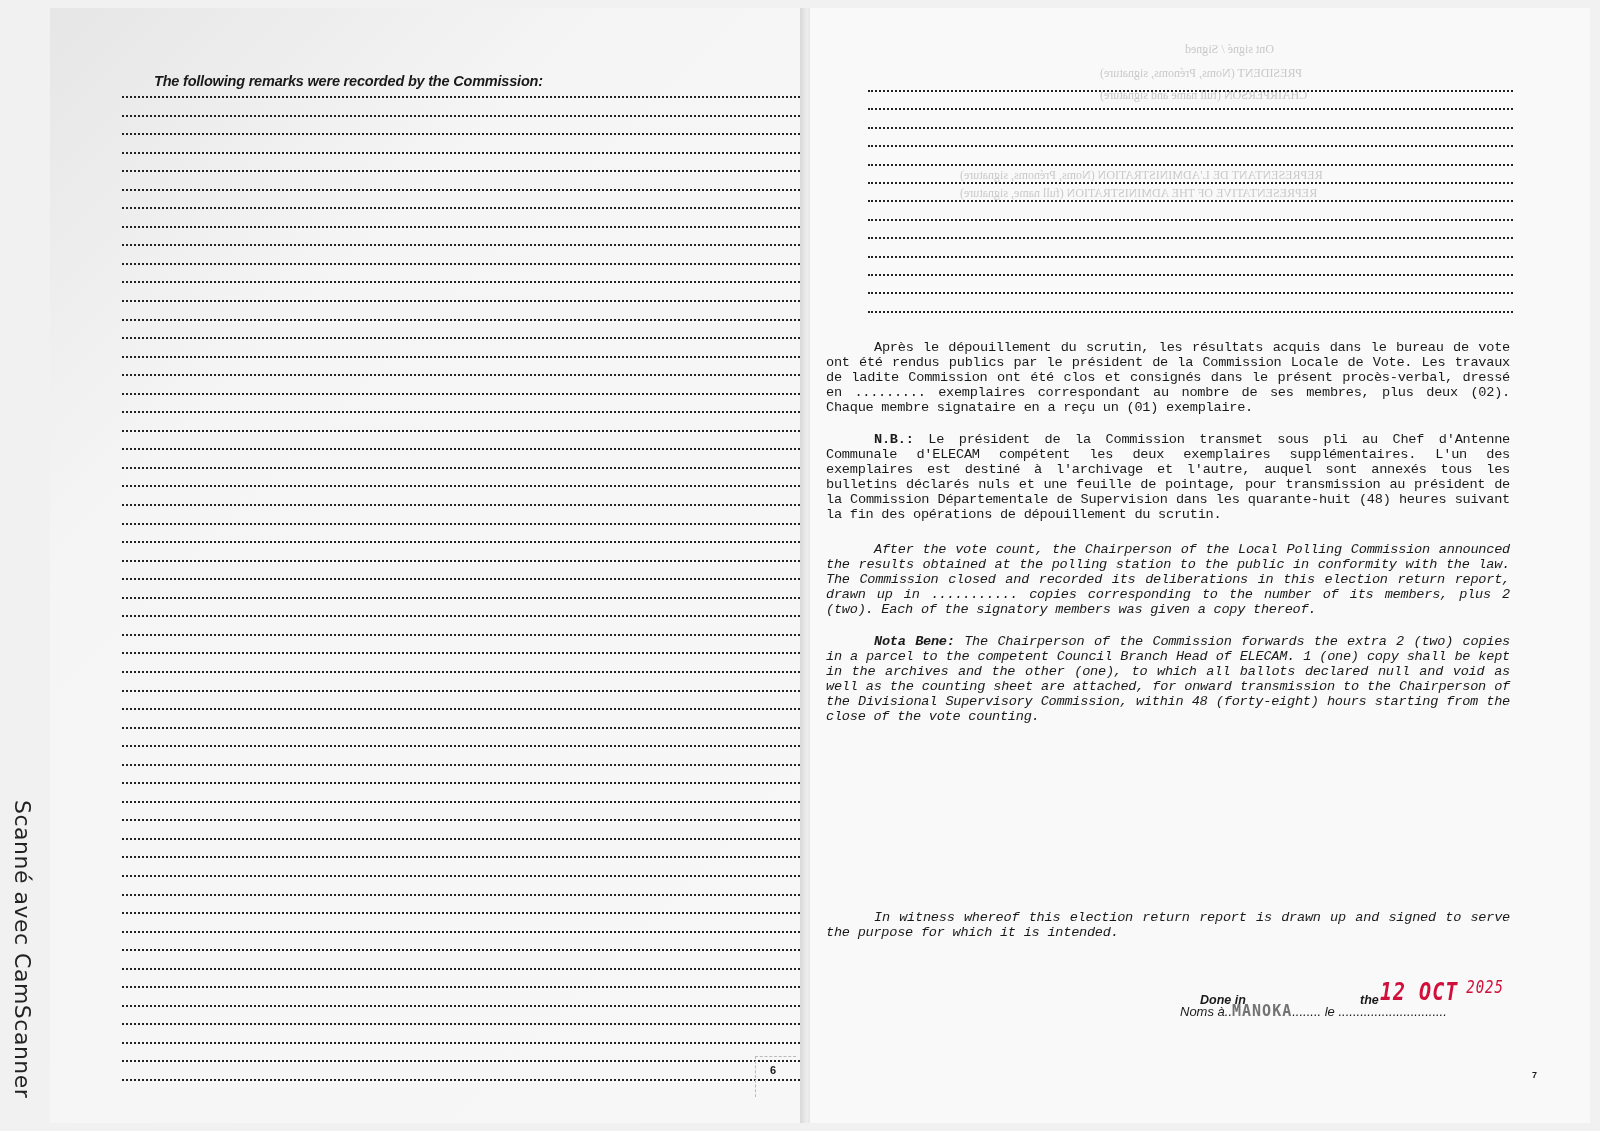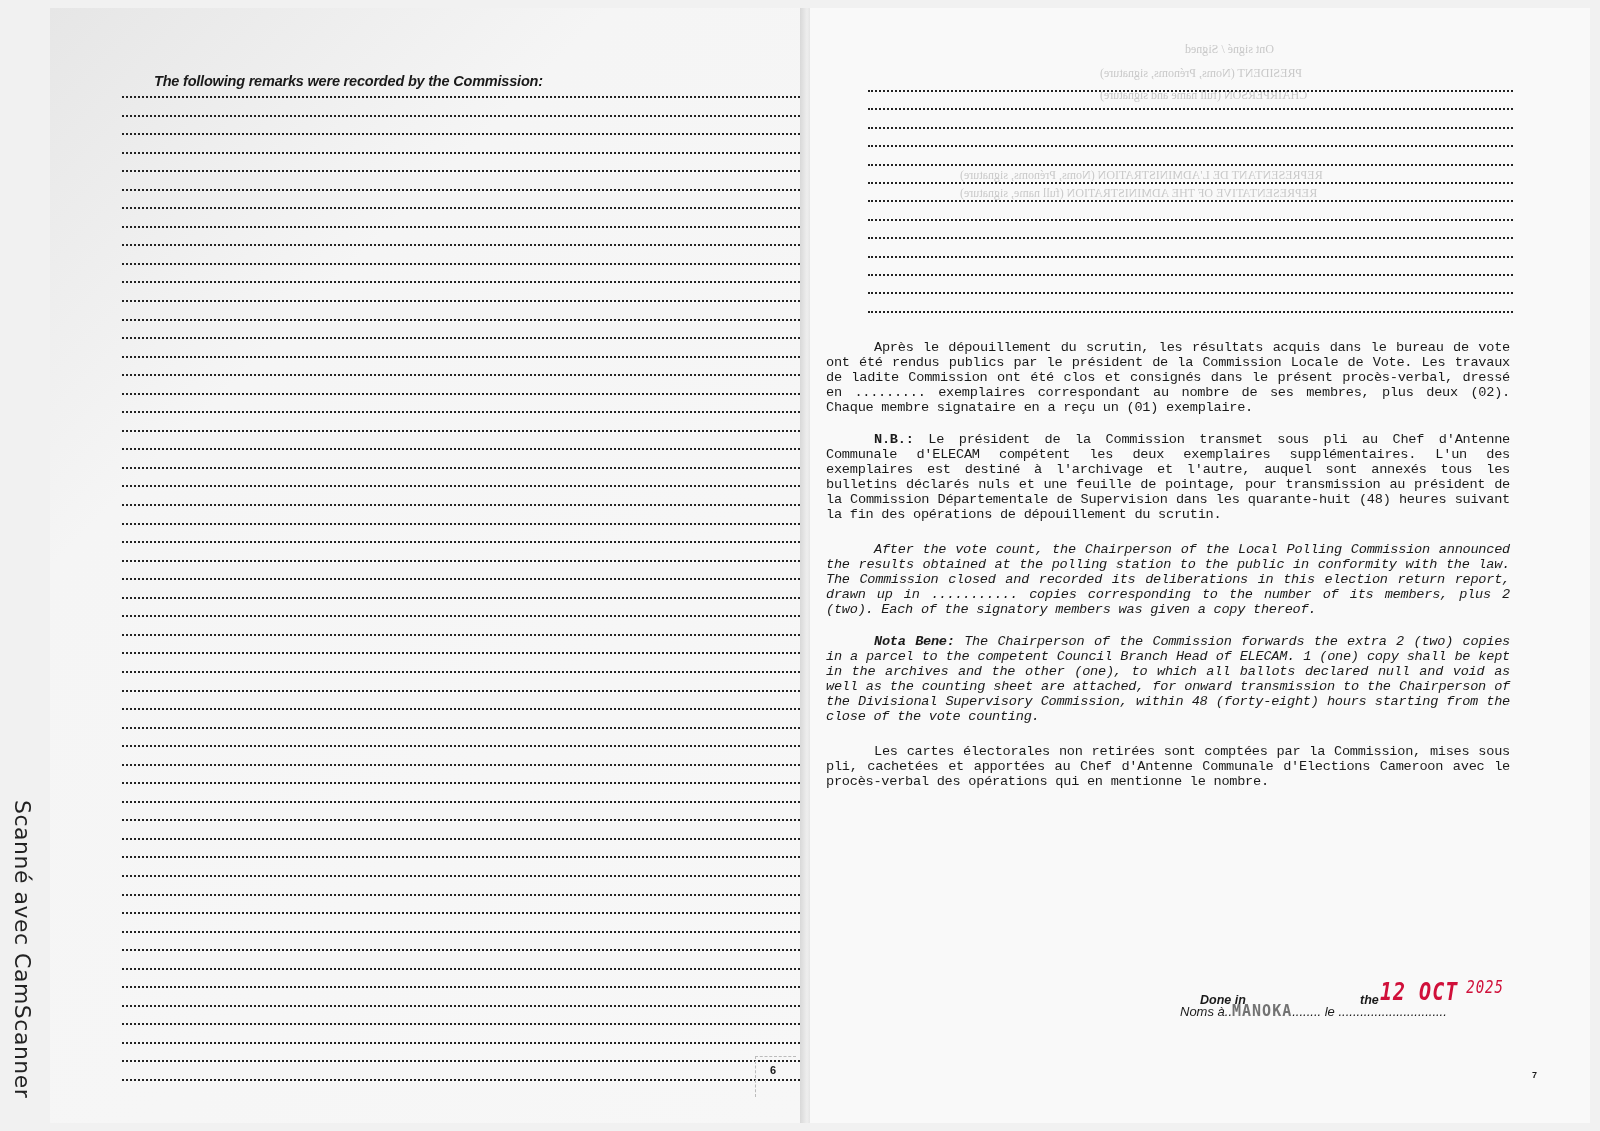--- a/index.html
+++ b/index.html
@@ -154,22 +154,22 @@
   </div>
   <div class="text-block" style="top:424px;">
     <p><span class="b">N.B.:</span><span> Le président de la Commission transmet sous pli au Chef d'Antenne Communale d'ELECAM compétent les deux exemplaires supplémentaires. L'un des exemplaires est destiné à l'archivage et l'autre, auquel sont annexés tous les bulletins déclarés nuls et une feuille de pointage, pour transmission au président de la Commission Départementale de Supervision dans les quarante-huit (48) heures suivant la fin des opérations de dépouillement du scrutin.</span></p>
   </div>
   <div class="text-block italic" style="top:534px;">
     <p>After the vote count, the Chairperson of the Local Polling Commission announced the results obtained at the polling station to the public in conformity with the law. The Commission closed and recorded its deliberations in this election return report, drawn up in ........... copies corresponding to the number of its members, plus 2 (two). Each of the signatory members was given a copy thereof.</p>
   </div>
   <div class="text-block italic" style="top:626px;">
     <p><span class="b">Nota Bene:</span><span> The Chairperson of the Commission forwards the extra 2 (two) copies in a parcel to the competent Council Branch Head of ELECAM. 1 (one) copy shall be kept in the archives and the other (one), to which all ballots declared null and void as well as the counting sheet are attached, for onward transmission to the Chairperson of the Divisional Supervisory Commission, within 48 (forty-eight) hours starting from the close of the vote counting.</span></p>
   </div>
-  <div class="text-block" style="top:736px;">
-    <p>Les cartes électorales non retirées sont comptées par la Commission, mises sous pli, cachetées et apportées au Chef d'Antenne Communale d'Elections Cameroon avec le procès-verbal des opérations qui en mentionne le nombre.</p>
+  <div class="text-block italic" style="top:902px;">
+    <p>In witness whereof this election return report is drawn up and signed to serve the purpose for which it is intended.</p>
   </div>
 
   <div class="sign-area">
     <div class="stamp">
       <span>12 OCT</span><span class="yr">2025</span>
     </div>
     <div class="sign-row" style="padding-top:6px;">
       <span>Noms à</span>..<span class="handwritten">MANOKA</span>........
       <span>le</span> ..............................
     </div>

